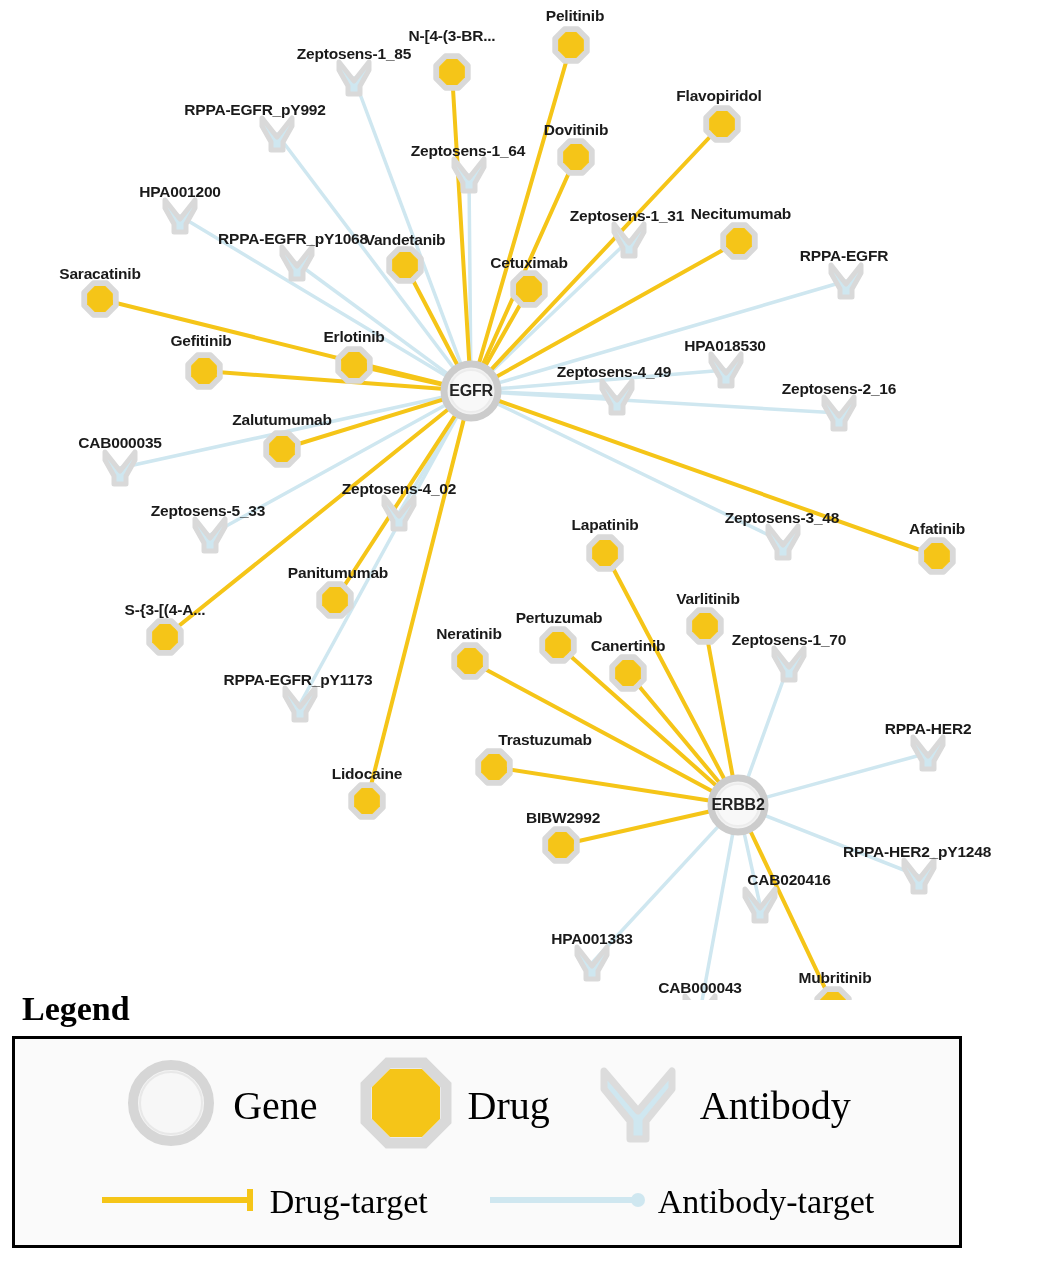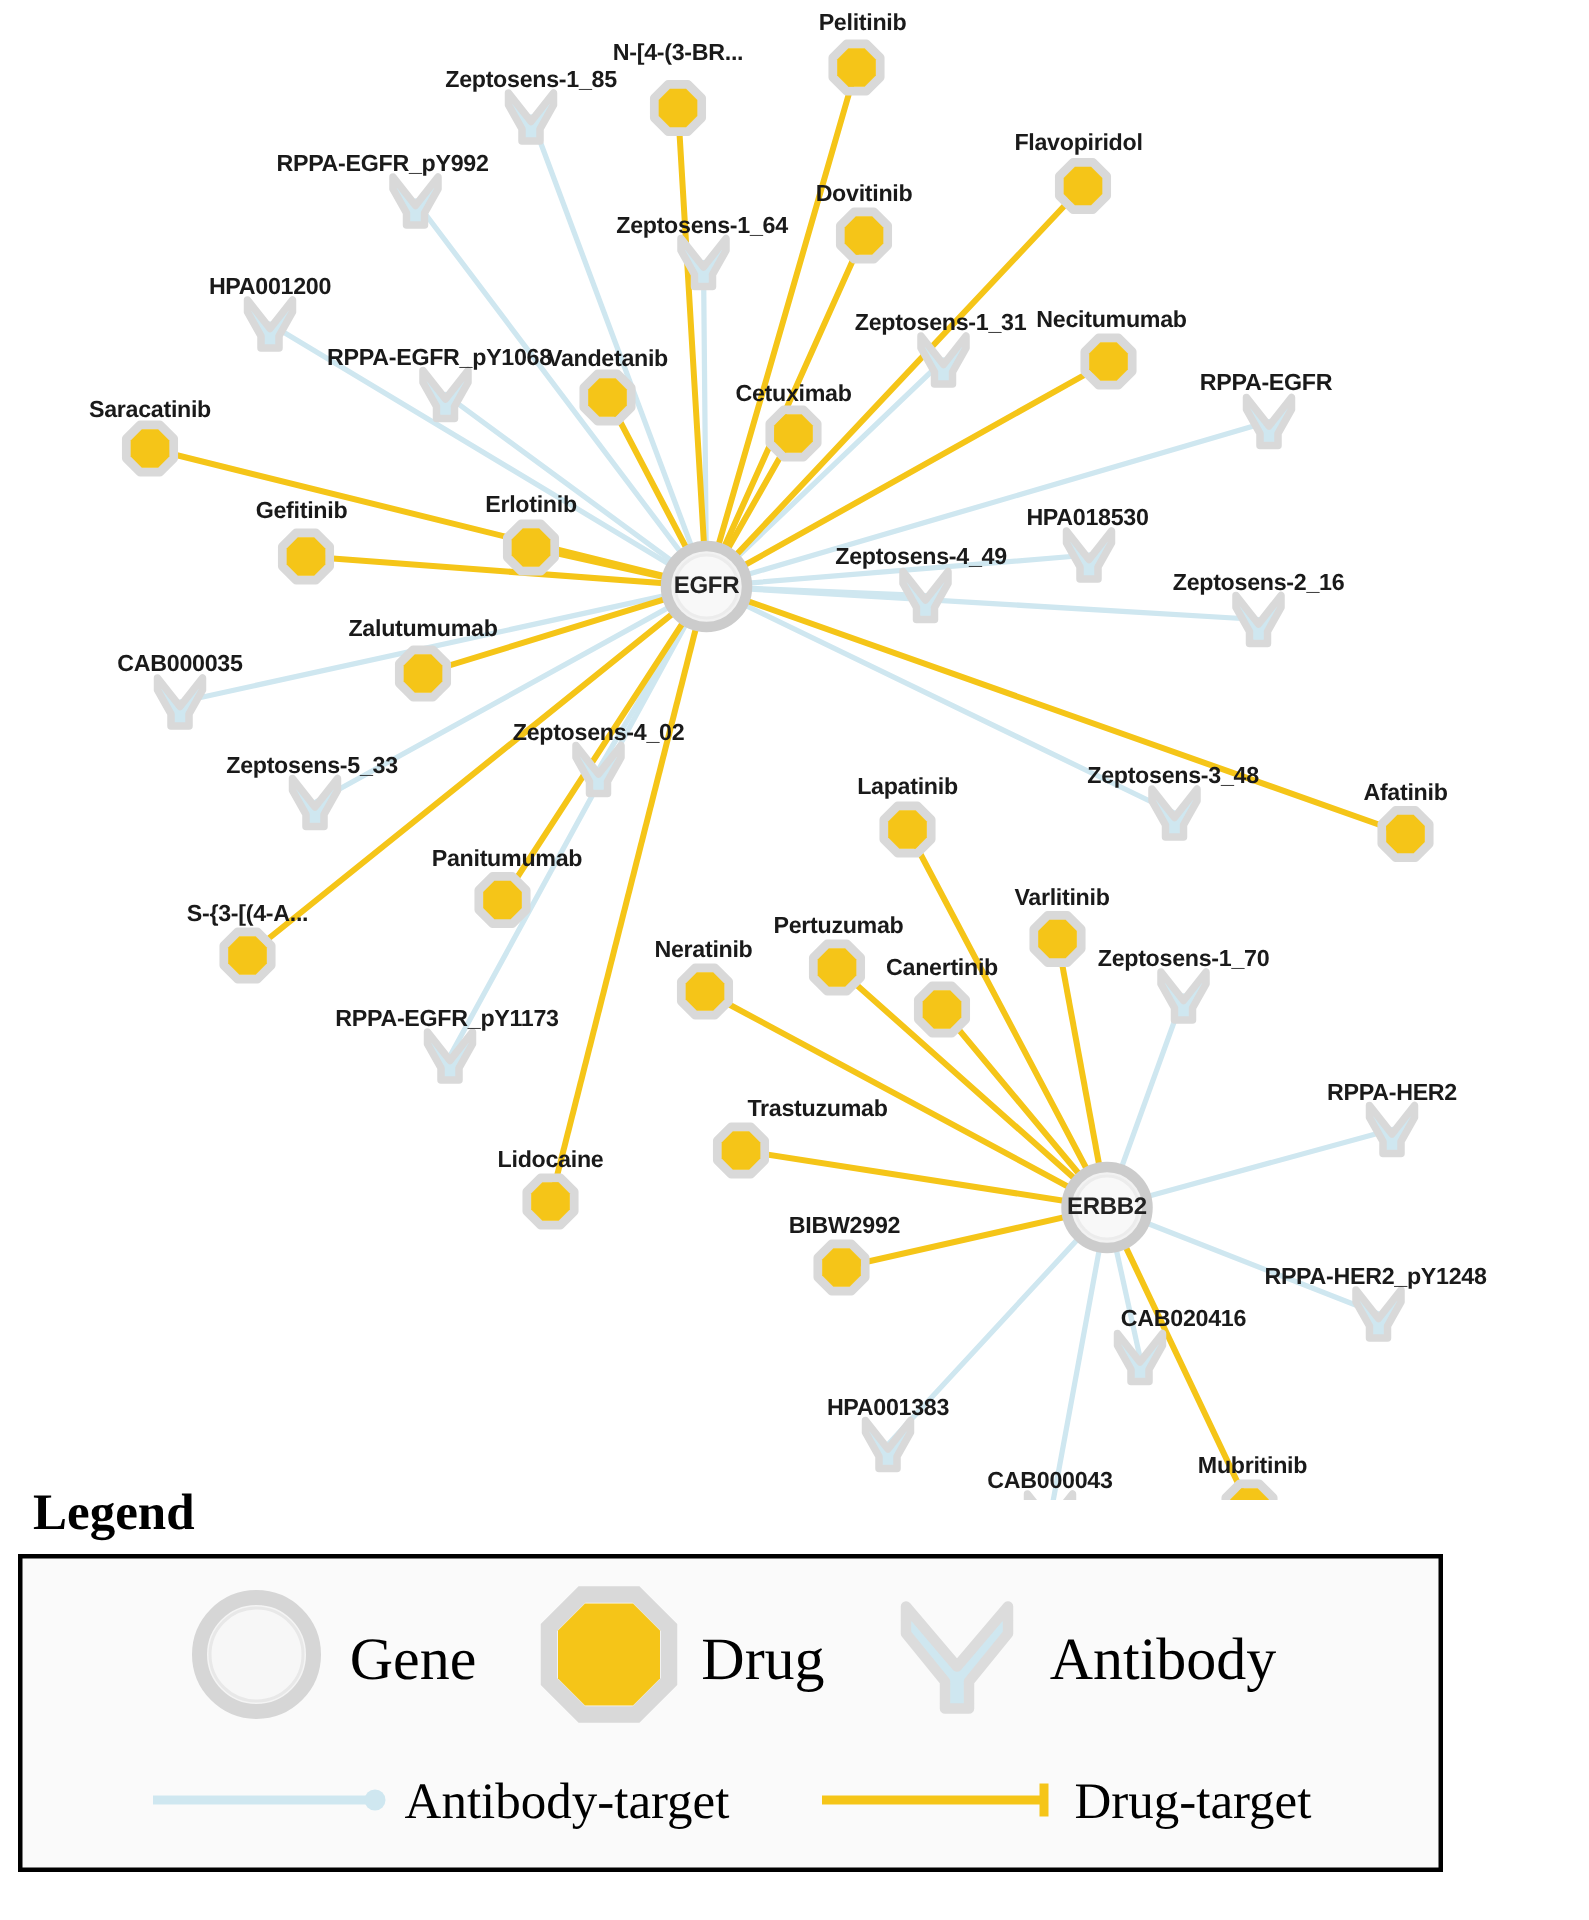--- a/index.html
+++ b/index.html
@@ -530,32 +530,32 @@
         </span>
         <span class="legend-text">Antibody</span>
       </div>
 
     </div>
     <div class="legend-row2">
 
       <div class="legend-edge-item">
         <span>
           <svg width="160" height="30" viewBox="0 0 160 30">
+            <line x1="2" y1="15" x2="150" y2="15" stroke="#f5c518" stroke-width="6"></line>
+            <line x1="150" y1="4" x2="150" y2="26" stroke="#f5c518" stroke-width="6"></line>
+          </svg>
+        </span>
+        <span class="legend-edge-text">Drug-target</span>
+      </div>
+
+      <div class="legend-edge-item">
+        <span>
+          <svg width="160" height="30" viewBox="0 0 160 30">
             <line x1="2" y1="15" x2="146" y2="15" stroke="#cfe7f0" stroke-width="6"></line>
             <circle cx="150" cy="15" r="7" fill="#cfe7f0"></circle>
           </svg>
         </span>
         <span class="legend-edge-text">Antibody-target</span>
       </div>
 
-      <div class="legend-edge-item">
-        <span>
-          <svg width="160" height="30" viewBox="0 0 160 30">
-            <line x1="2" y1="15" x2="150" y2="15" stroke="#f5c518" stroke-width="6"></line>
-            <line x1="150" y1="4" x2="150" y2="26" stroke="#f5c518" stroke-width="6"></line>
-          </svg>
-        </span>
-        <span class="legend-edge-text">Drug-target</span>
-      </div>
-
     </div>
   </div>
 </div>
 
 </body></html>

